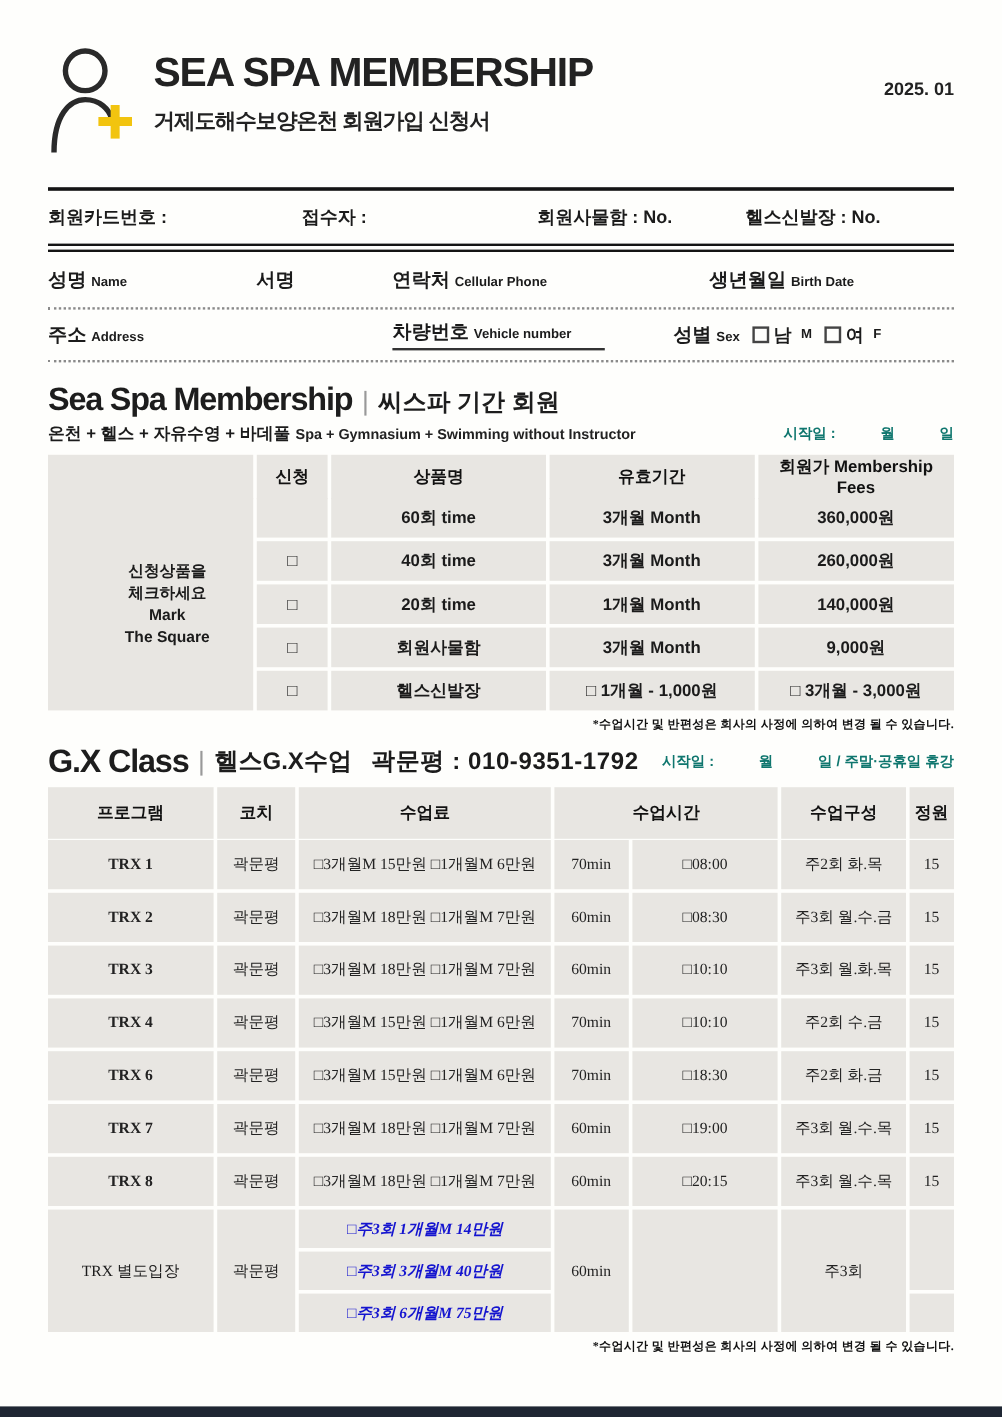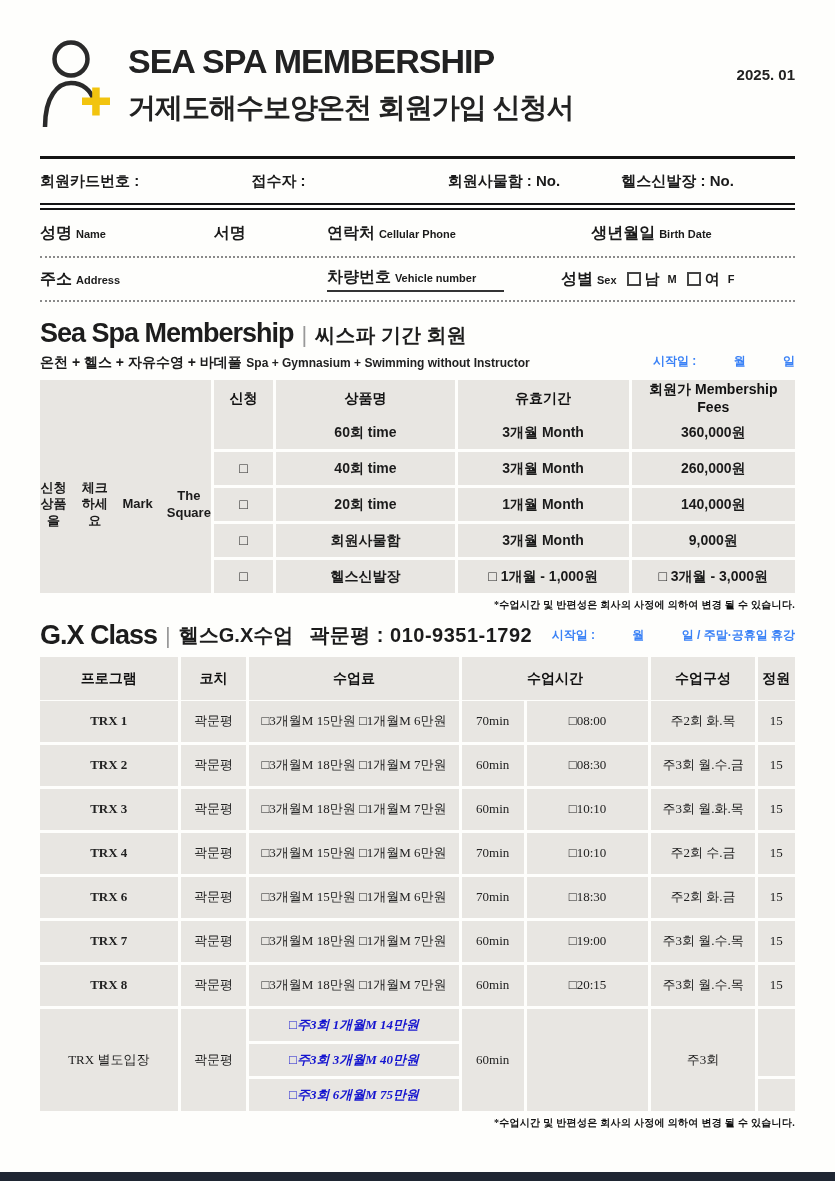--- a/index.html
+++ b/index.html
@@ -9,21 +9,21 @@
     background:#fefefc; font-family:"Liberation Sans", sans-serif; color:#1b1b1b;
     margin:0 auto;
   }
   .content { padding:34px 40px 0 40px; }
 
   
   .hdr { display:flex; align-items:flex-start; margin-bottom:26px; }
   .hdr-icon { width:70px; height:96px; flex:0 0 auto; margin-right:18px; }
   .hdr-titles { flex:1 1 auto; padding-top:8px; }
   .hdr-title { font-size:34px; font-weight:bold; letter-spacing:-1px; color:#222; }
-  .hdr-sub { font-size:28px; font-weight:bold; letter-spacing:-1px; color:#222; margin-top:8px; }
+  .hdr-sub { font-size:18px; font-weight:bold; letter-spacing:-1px; color:#222; margin-top:8px; }
   .hdr-date { font-size:15px; font-weight:bold; padding-top:32px; color:#222; }
 
   
   .line-thick { border-top:3px solid #141414; }
   .line-double { height:7px; border-top:2px solid #141414; border-bottom:2px solid #141414; }
   .line-dot { border-top:2px dotted #8a8a8a; }
   .frow { display:grid; align-items:center; }
   .frow-1 { grid-template-columns:28% 26% 23% 23%; height:44px; font-size:15px; font-weight:bold; }
   .frow-2 { grid-template-columns:23% 15% 35% 27%; height:46px; font-size:16px; font-weight:bold; }
   .frow-3 { grid-template-columns:38% 31% 31%; height:42px; font-size:16px; font-weight:bold; }
@@ -35,33 +35,33 @@
 
   
   .sect { display:flex; align-items:baseline; margin-top:16px; }
   .sect-en { font-size:27px; font-weight:bold; letter-spacing:-1px; color:#1d1d1d; }
   .sect-bar { font-size:22px; color:#999; margin:0 8px; font-weight:normal; }
   .sect-kr { font-size:20px; font-weight:bold; color:#1d1d1d; }
   .sect-contact { font-size:20px; font-weight:bold; margin-left:16px; letter-spacing:.5px; }
   .subline { display:flex; justify-content:space-between; align-items:flex-start; margin:4px 0 8px 0; }
   .fac-kr { font-size:14px; font-weight:bold; }
   .fac-en { font-size:12px; font-weight:bold; color:#222; }
-  .startline { font-size:12px; font-weight:bold; color:#3b82f6; white-space:nowrap; }
+  .startline { font-size:12px; font-weight:bold; color:#0f766e; white-space:nowrap; }
   .startline .sp { display:inline-block; width:34px; }
 
   
   .grid { display:grid; gap:3px; }
   .cell {
     background:#e8e6e2; display:flex; align-items:center; justify-content:center;
     text-align:center; line-height:1.25;
   }
   .cell.head { font-size:14px; font-weight:bold; color:#111; }
   .spa-grid { grid-template-columns:23fr 8fr 24fr 23fr 22fr; grid-auto-rows:33px; }
   .spa-grid .head { height:37px; }
-  .spa-grid .mark-cell { grid-column:1; grid-row:2 / span 5; flex-direction:row; font-size:13px; font-weight:bold; gap:14px; }
+  .spa-grid .mark-cell { grid-column:1; grid-row:2 / span 5; flex-direction:column; font-size:13px; font-weight:bold; gap:2px;padding-left:28px; }
   .spa-body { font-size:14px; font-weight:600; }
   .chk-glyph { font-size:14px; font-weight:normal; }
 
   .gx-grid { grid-template-columns:140fr 67fr 213fr 63fr 124fr 105fr 38fr; grid-auto-rows:41px; margin-top:6px; }
   .gx-grid .head { height:43px; }
   .gx-grid .head-time { grid-column:4 / span 2; }
   .gx-body { font-family:"Liberation Serif", serif; font-size:13px; color:#222; }
   .gx-prog { font-weight:bold;text-align:center; }
   .gx-special { grid-template-columns:140fr 67fr 213fr 63fr 124fr 105fr 38fr; grid-template-rows:repeat(3,32px); margin-top:3px; }
   .sp-prog { grid-column:1; grid-row:1/4; font-family:"Liberation Serif", serif; font-weight:normal; font-size:13px; }

